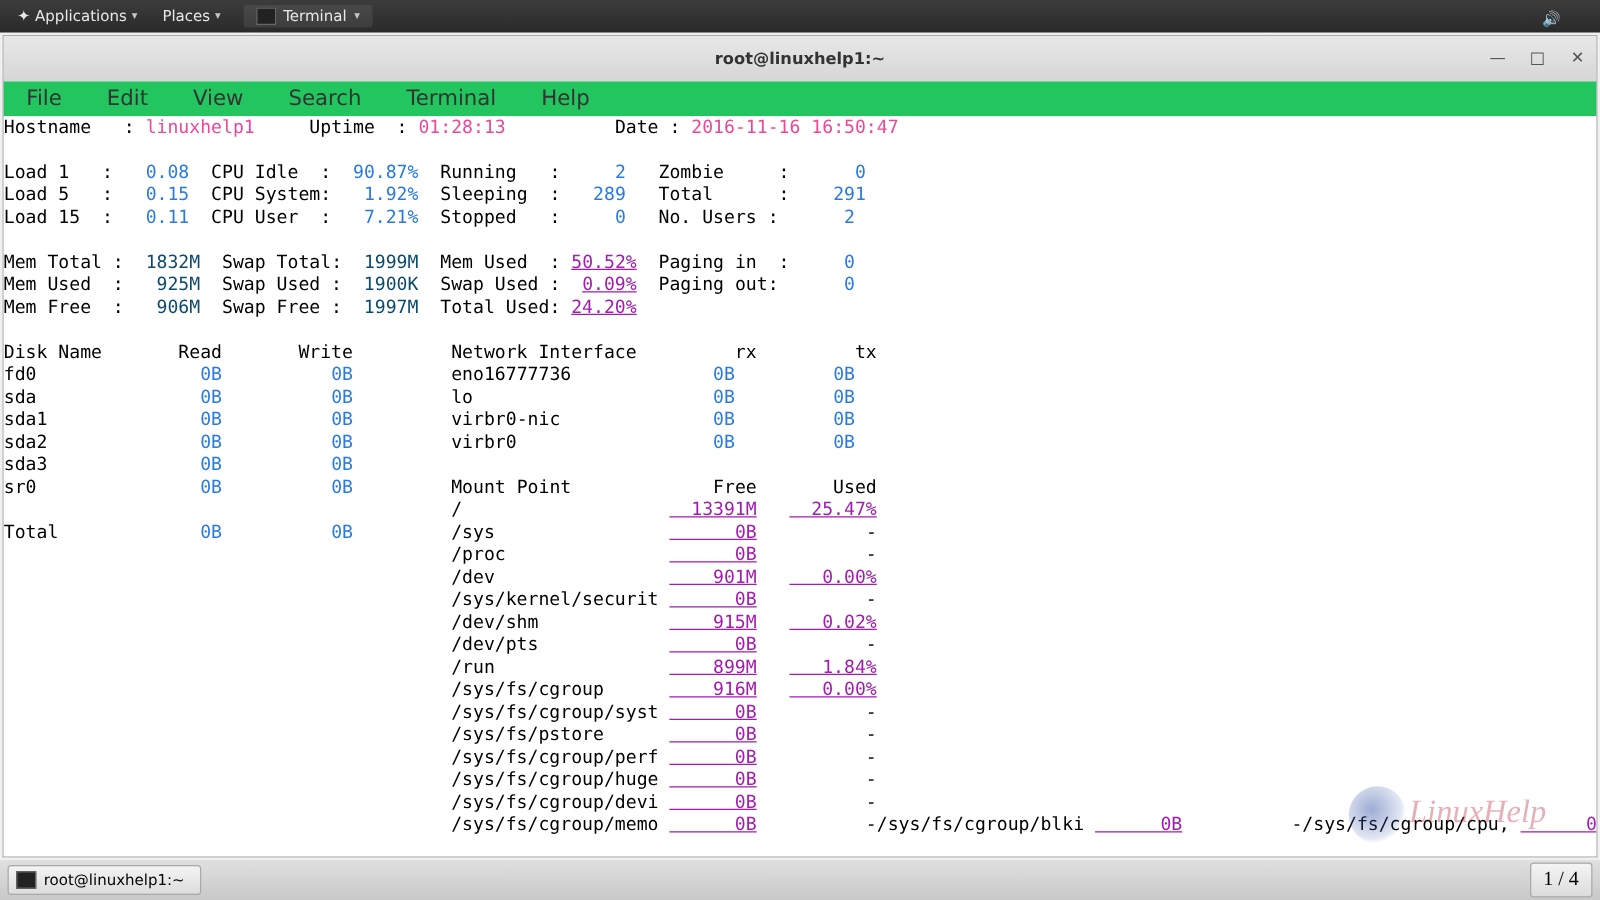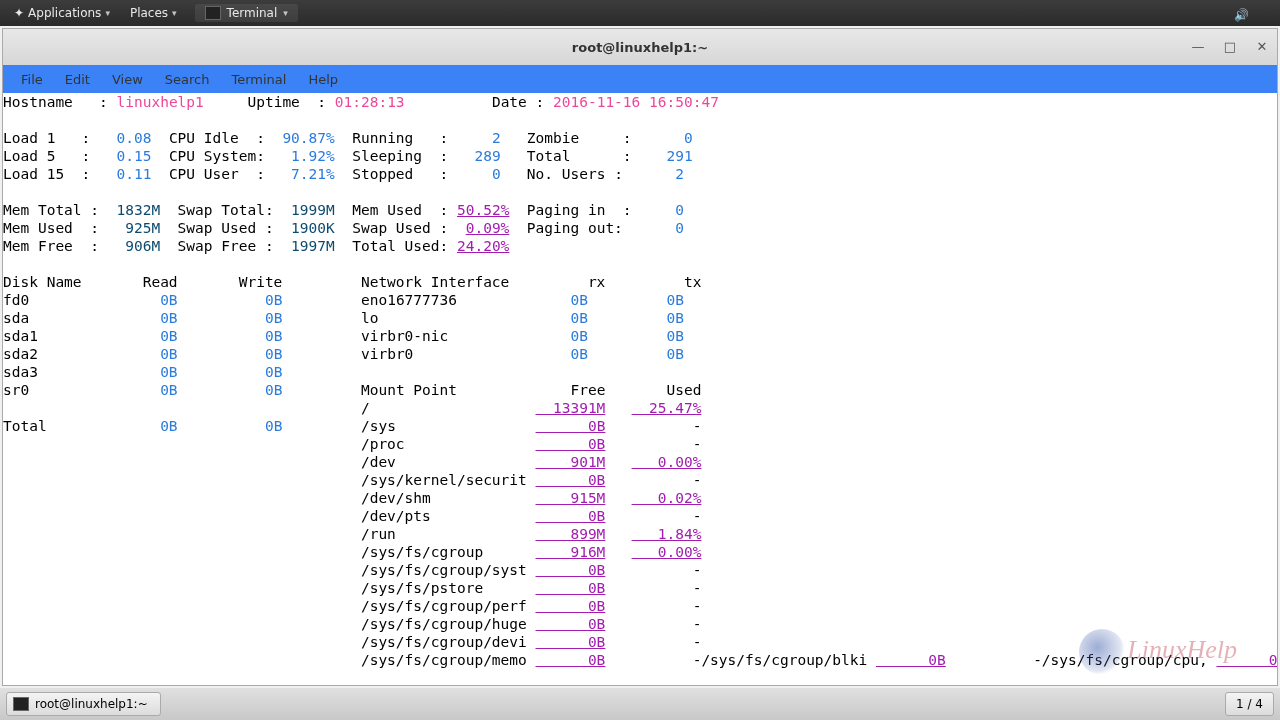--- a/index.html
+++ b/index.html
@@ -63,26 +63,26 @@
   position: relative;
   font-size: 13px;
   color: #555;
 }
 .titlebar b { color: #333; font-weight: 600; }
 .win-controls { position: absolute; right: 6px; top: 8px; display: flex; gap: 14px; }
 .win-btn { width: 18px; height: 18px; display: flex; align-items: center; justify-content: center; color: #555; font-size: 13px; }
 
 .menubar {
   height: 28px;
-  background: #3b82f6;
+  background: #22c55e;
   display: flex;
   align-items: center;
   padding: 0 8px;
-  gap: 2px;
-  font-size: 13px;
+  gap: 16px;
+  font-size: 17px;
   color: #333;
 }
 .menubar span { padding: 4px 10px; }
 
 
 .term {
   flex: 1;
   background: #fff;
   font-family: "DejaVu Sans Mono", monospace;
   font-size: 14.5px;
@@ -135,21 +135,22 @@
   display: flex;
   align-items: center;
   gap: 6px;
 }
 .wsw {
   margin-left: auto;
   background: linear-gradient(to bottom, #f4f4f4, #dcdcdc);
   border: 1px solid #aaa;
   border-radius: 3px;
   padding: 4px 10px;
-  font-size: 12px;
+  font-size: 16px;
+  font-family: Liberation Serif, serif;
 }
 .small-term-icon { width: 16px; height: 14px; background: #222; border: 1px solid #666; }
 </style>
 </head>
 <body>
 
 <div class="topbar">
   <div class="topbar-left">
     <div class="topbar-item">
       <span>✦</span>

